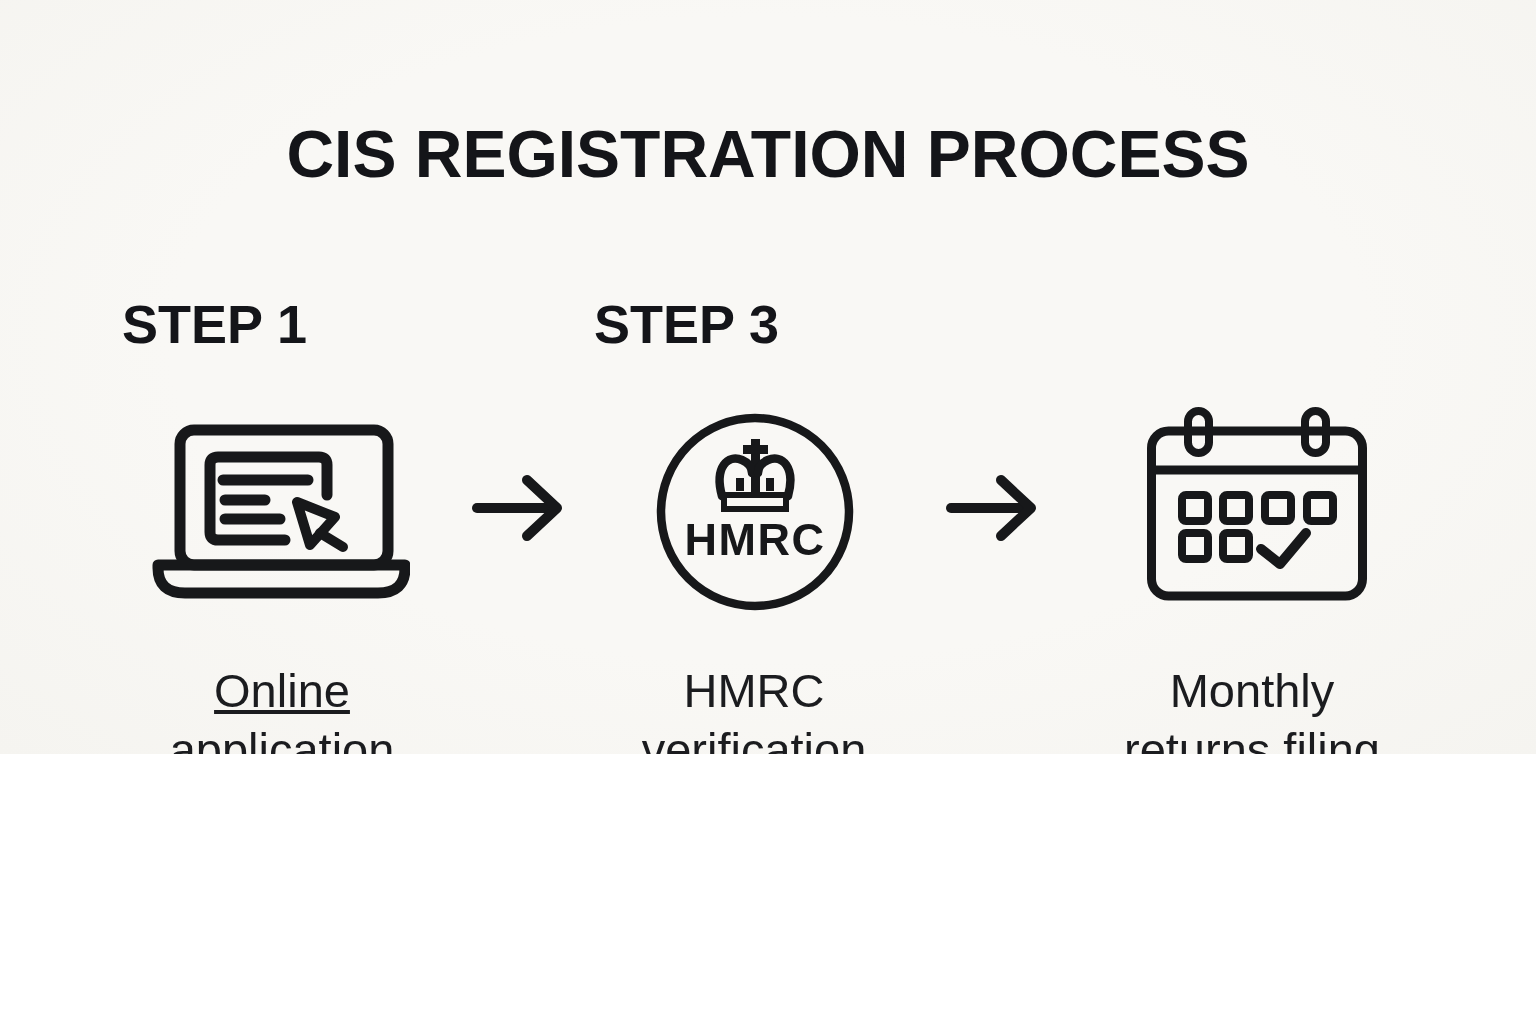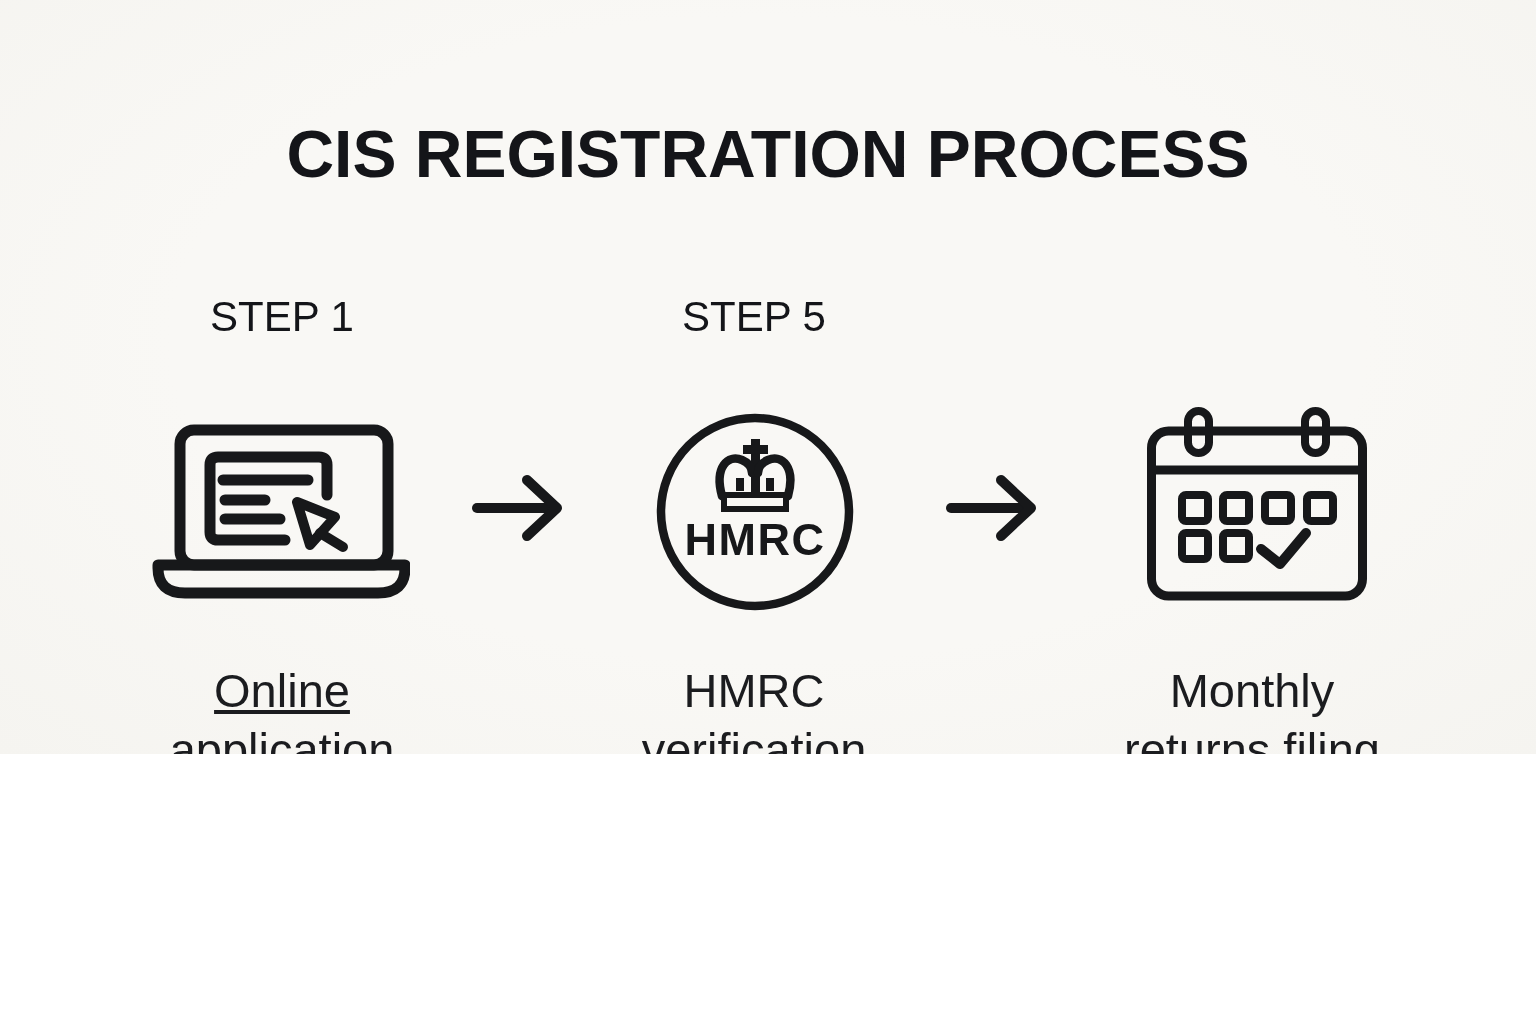--- a/index.html
+++ b/index.html
@@ -21,23 +21,23 @@
     text-align: center;
     font-size: 66px;
     font-weight: 700;
     letter-spacing: 0px;
     color: #141519;
   }
   .step-label {
     position: absolute;
     top: 293px;
     width: 320px;
-    text-align: center;
-    font-size: 42px;
-    font-weight: 400;
+    text-align: left;
+    font-size: 54px;
+    font-weight: 700;
     color: #141519;
   }
   .label-1 { left: 122px; }
   .label-2 { left: 594px; }
   .label-3 { left: 1092px; }
   .icon-wrap { position: absolute; line-height: 0; }
   .icon-1 { left: 150px; top: 422px; }
   .icon-2 { left: 652px; top: 409px; }
   .icon-3 { left: 1147px; top: 404px; }
   .arrow-wrap { position: absolute; line-height: 0; }
@@ -91,21 +91,21 @@
 application
 submission</div>
 
   <div class="arrow-wrap arrow-1 ink">
     <svg width="96" height="72" viewBox="0 0 96 72" fill="none" xmlns="http://www.w3.org/2000/svg">
       <path d="M5,36 H84" stroke="currentColor" stroke-width="10" stroke-linecap="round"></path>
       <path d="M55,8 L85,36 L55,64" stroke="currentColor" stroke-width="10" stroke-linecap="round" stroke-linejoin="round"></path>
     </svg>
   </div>
 
-  <div class="step-label label-2">STEP 5</div>
+  <div class="step-label label-2">STEP 3</div>
   <div class="icon-wrap icon-2 ink">
     <svg width="206" height="206" viewBox="0 0 206 206" fill="none" xmlns="http://www.w3.org/2000/svg">
 
       <circle cx="103" cy="103" r="94" stroke="currentColor" stroke-width="8.5"></circle>
 
       <rect x="99" y="30" width="9" height="18" fill="currentColor"></rect>
       <rect x="91" y="36" width="25" height="9" fill="currentColor"></rect>
 
       <rect x="99" y="47" width="9" height="40" fill="currentColor"></rect>
 

